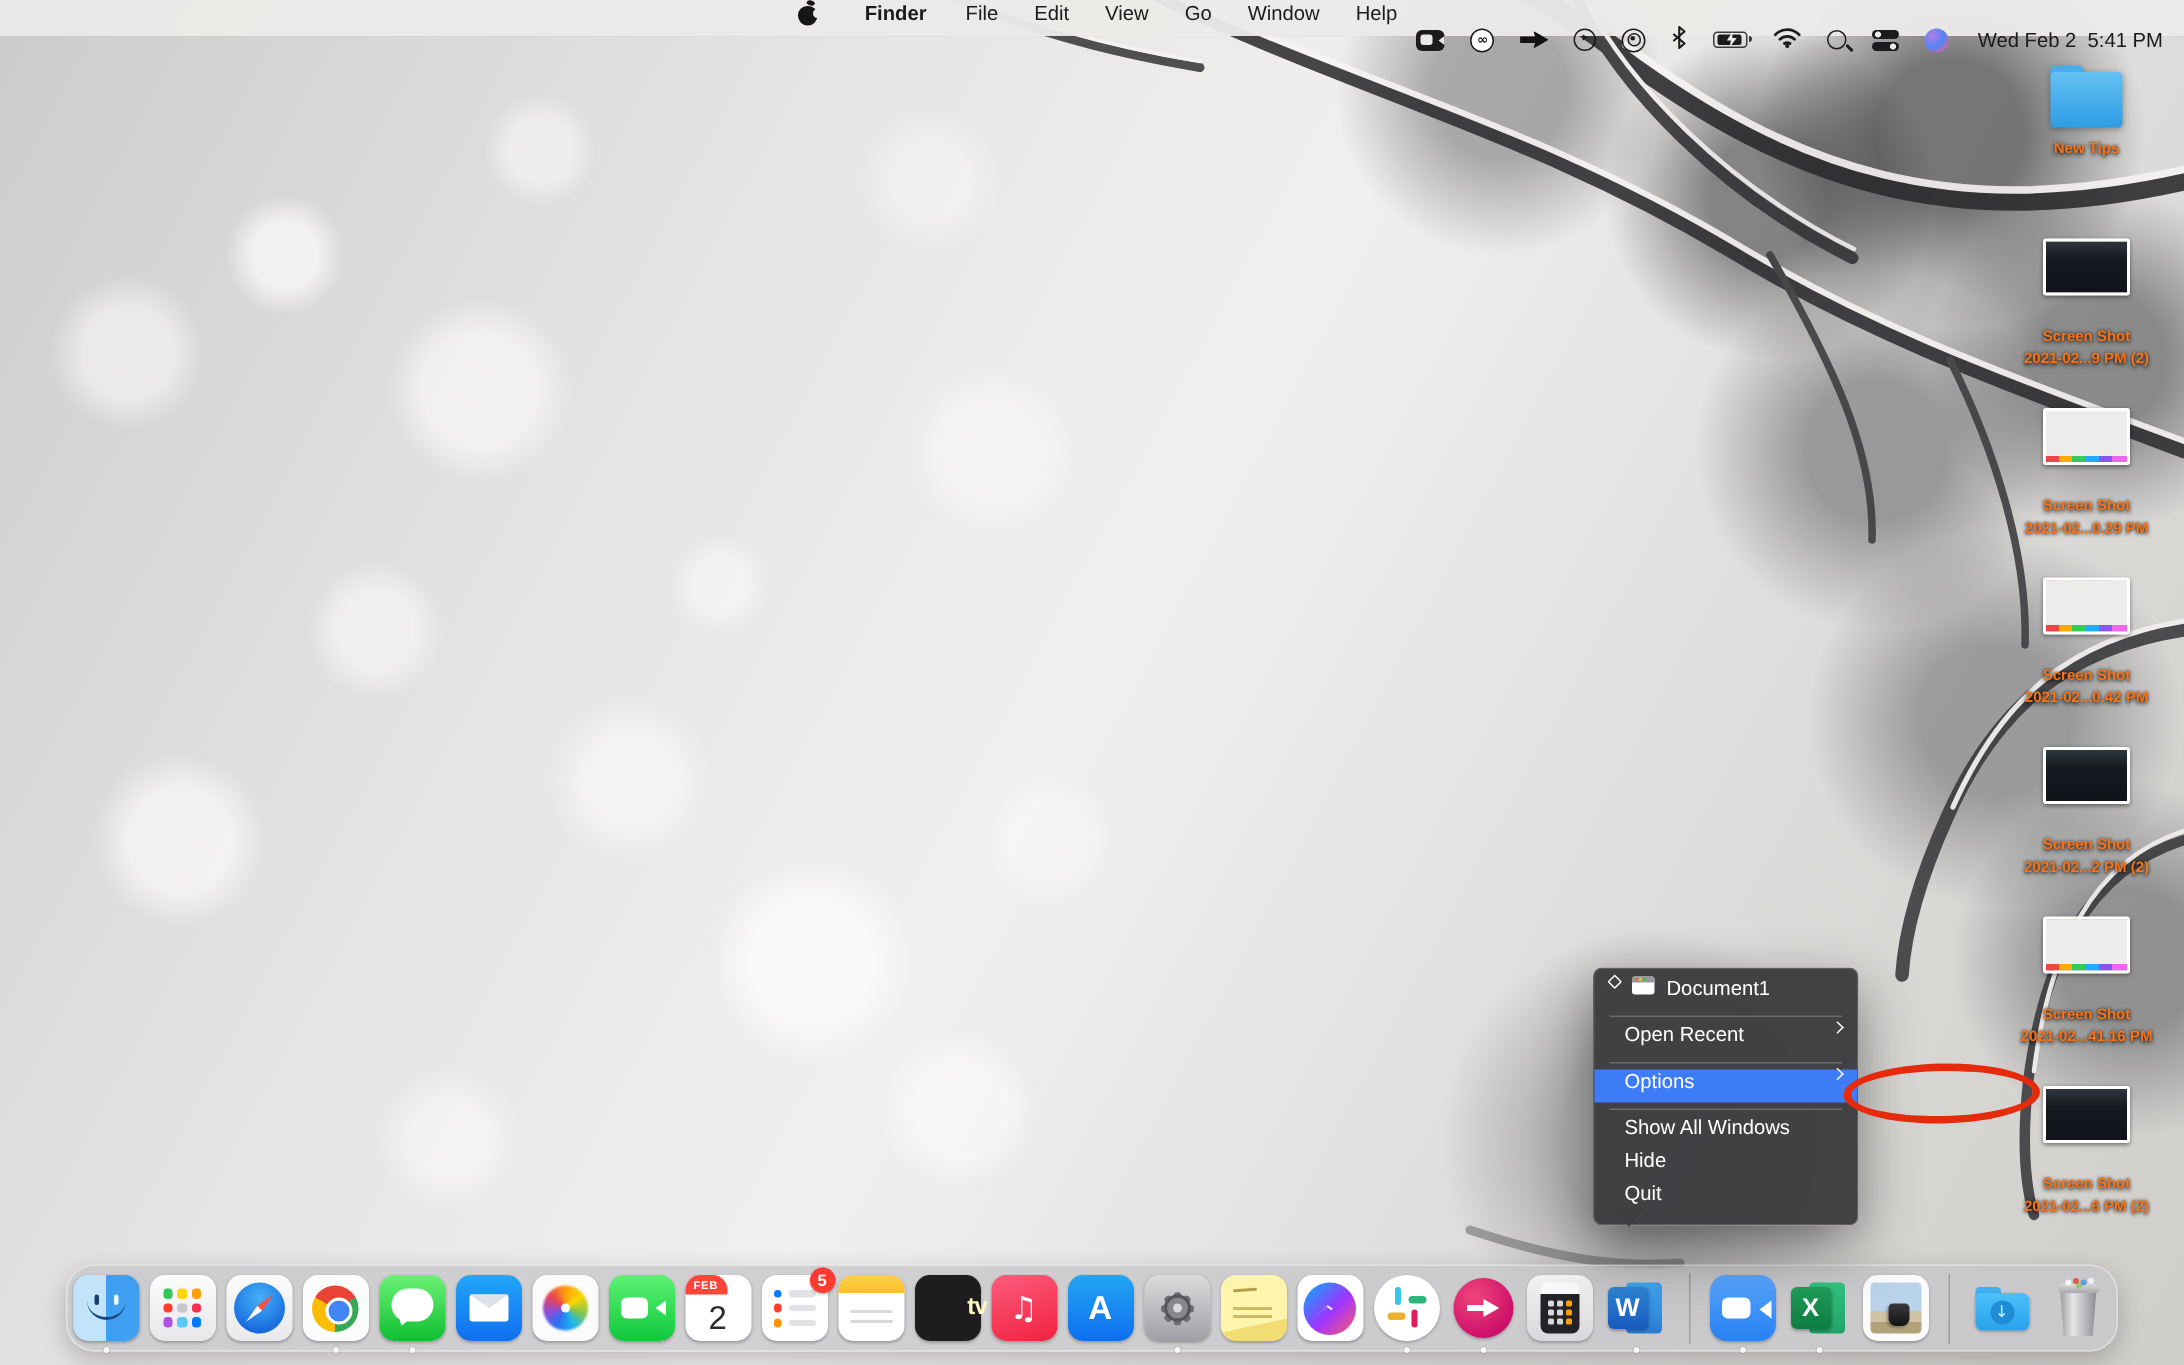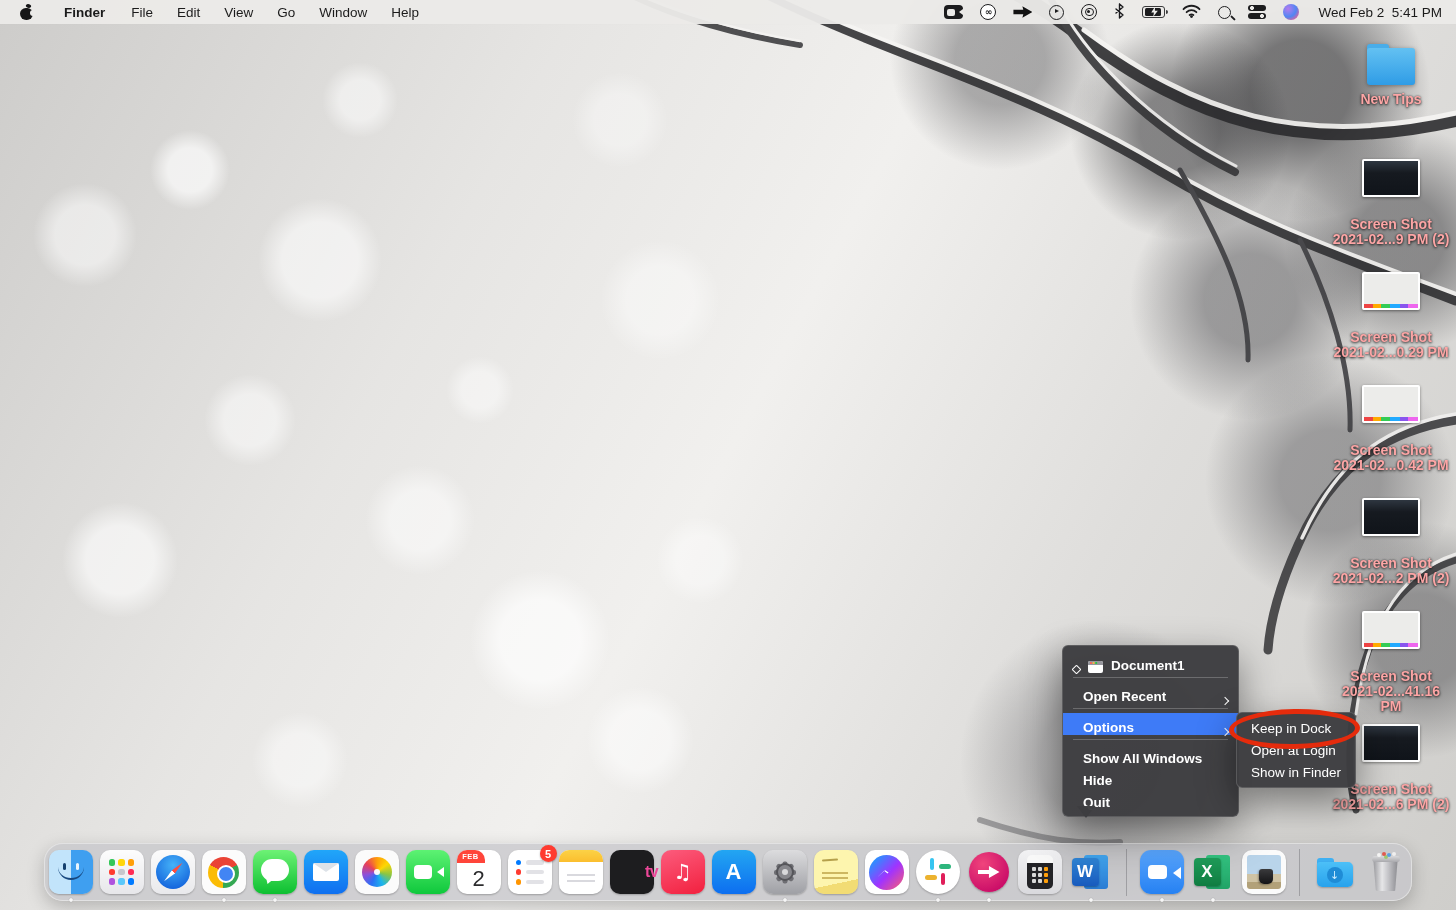--- a/index.html
+++ b/index.html
@@ -31,21 +31,21 @@
       radial-gradient(circle at 1330px 480px, rgba(55,55,60,.38) 0 50px, transparent 125px),
       radial-gradient(circle at 1420px 640px, rgba(45,45,50,.4) 0 46px, transparent 118px),
       radial-gradient(circle at 1000px 60px, rgba(40,40,44,.35) 0 45px, transparent 110px),
       radial-gradient(circle at 1100px 760px, rgba(60,60,66,.3) 0 60px, transparent 140px),
       linear-gradient(118deg,#cdccca 0%,#e6e5e3 30%,#f1f0ee 50%,#dfdedc 72%,#cfcecb 100%);}
   .branches{position:absolute;inset:0;}
 
   
   .menubar{position:absolute;left:0;top:0;right:0;height:24px;background:rgba(235,234,232,.96);
     display:flex;align-items:center;font-size:13.5px;color:#1b1b1b;z-index:40;
-    box-shadow:0 0 0.5px rgba(0,0,0,.25);}
+    box-shadow:0 0 0.5px rgba(0,0,0,.25);flex-direction:column;}
   .mb-left{display:flex;align-items:center;height:100%;}
   .apple{width:15px;height:17px;position:relative;margin:0 16px 0 19px;}
   .apple::before{content:"";position:absolute;left:1px;top:4px;width:13px;height:12.5px;background:#161617;border-radius:6px 6px 6.5px 6.5px;}
   .apple::after{content:"";position:absolute;right:-2px;top:6px;width:6px;height:6px;border-radius:50%;background:rgba(235,234,232,1);}
   .apple i{position:absolute;left:7px;top:0;width:5px;height:4px;background:#161617;border-radius:70% 30% 70% 30%;transform:rotate(40deg);}
   .mb-item{padding:0 12px;height:100%;display:flex;align-items:center;cursor:default;}
   .mb-item.bold{font-weight:700;padding:0 14px;}
   .mb-right{margin-left:auto;display:flex;align-items:center;gap:17px;height:100%;padding-right:14px;}
   .clock{white-space:pre;font-size:13.5px;padding-left:2px;}
 
@@ -78,30 +78,30 @@
   
   .dicon{position:absolute;left:1330px;width:122px;text-align:center;z-index:5;cursor:default;}
   .dthumb{width:58px;height:38px;margin:0 auto;border:2px solid #fff;border-radius:2px;box-shadow:0 1px 3px rgba(0,0,0,.45);}
   .dthumb.dark{background:linear-gradient(180deg,#2e3640 0%,#161a20 35%,#10141a 100%);}
   .dthumb.light{background:linear-gradient(180deg,#ececea 0 88%,transparent 88%),
     linear-gradient(90deg,#e44 0 16%,#fa0 16% 32%,#3c5 32% 48%,#2af 48% 66%,#85e 66% 82%,#e6e 82%);}
   .dfolder{width:54px;height:41px;margin:0 auto;position:relative;filter:drop-shadow(0 1px 2px rgba(0,0,0,.35));}
   .dfolder::before{content:"";position:absolute;left:3px;top:0;width:22px;height:9px;background:#49ade9;border-radius:3px 3px 0 0;}
   .dfolder::after{content:"";position:absolute;left:3px;top:4px;right:3px;bottom:0;border-radius:3px;
     background:linear-gradient(180deg,#63c1f2,#2f9ce6);}
-  .dlabel{margin-top:20px;font-size:14px;line-height:15px;font-weight:600;color:#fca5a5;
+  .dlabel{margin-top:20px;font-size:10px;line-height:15px;font-weight:600;color:#f97316;
     text-shadow:0 1px 3px rgba(0,0,0,.8),0 0 2px rgba(0,0,0,.5);}
   .dicon.folder .dlabel{margin-top:7px;}
 
   
   .dockmenu{position:absolute;left:1062px;top:645px;width:177px;background:rgba(61,61,64,.97);
     border:0.5px solid rgba(255,255,255,.15);border-radius:6px;padding:5px 0 6px;z-index:30;
     color:#fff;font-size:13.5px;box-shadow:0 14px 38px rgba(0,0,0,.45);}
   .dockmenu::after{content:"";position:absolute;left:14px;bottom:-11px;border:9px solid transparent;border-top:12px solid rgba(61,61,64,.97);}
-  .dm-row{height:22px;display:flex;align-items:flex-end;padding:0 10px 0 20px;font-weight:bold;}
+  .dm-row{height:22px;display:flex;align-items:flex-start;padding:0 10px 0 20px;}
   .dm-row.win{padding-left:10px;gap:8px;}
   .dm-row.hl{background:#3e7bf7;}
   .dm-sep{height:1px;background:rgba(255,255,255,.22);margin:4px 10px;}
   .diamond{width:7px;height:7px;border:1.3px solid #fff;transform:rotate(45deg);border-radius:1px;flex:none;}
   .winicon{width:15px;height:12px;background:#fff;border-radius:2px;position:relative;flex:none;}
   .winicon::before{content:"";position:absolute;left:0;right:0;top:0;height:4px;background:#97979d;border-radius:2px 2px 0 0;}
   .winicon::after{content:"";position:absolute;left:2px;top:1.3px;width:1.6px;height:1.6px;border-radius:50%;background:#ff5f57;box-shadow:2.6px 0 0 #febc2e,5.2px 0 0 #28c840;}
   .chev{width:6px;height:6px;border-right:1.7px solid #fff;border-top:1.7px solid #fff;transform:rotate(45deg);margin-left:auto;}
   .submenu{position:absolute;left:1236px;top:712px;width:120px;background:rgba(61,61,64,.97);
     border:0.5px solid rgba(255,255,255,.15);border-radius:6px;padding:4px 0;z-index:31;
@@ -158,21 +158,21 @@
   .rem{position:absolute;inset:10px 8px;display:flex;flex-direction:column;justify-content:space-between;}
   .rem i{height:4.5px;border-radius:3px;background:#e2e2e6;margin-left:10px;position:relative;}
   .rem i::before{content:"";position:absolute;left:-10px;top:-0.5px;width:5.5px;height:5.5px;border-radius:50%;}
   .rem i:nth-child(1)::before{background:#007aff}.rem i:nth-child(2)::before{background:#ff3b30}.rem i:nth-child(3)::before{background:#ff9500}
   .badge{position:absolute;top:-5px;right:-5px;min-width:17px;height:17px;padding:0 4px;border-radius:9px;background:#ff3b30;
     color:#fff;font-size:11px;font-weight:600;display:flex;align-items:center;justify-content:center;box-shadow:0 1px 2px rgba(0,0,0,.3);z-index:2;}
   .i-notes{background:#fff;}
   .i-notes::before{content:"";position:absolute;left:0;right:0;top:0;height:12px;background:linear-gradient(#fcd246,#fbbe2e);border-radius:10px 10px 0 0;}
   .i-notes::after{content:"";position:absolute;left:8px;right:8px;top:19px;height:15px;
     background:repeating-linear-gradient(transparent 0 4.5px,#d9d9de 4.5px 6.5px);}
-  .i-tv{background:#1d1d1f;display:flex;align-items:center;justify-content:center;color:#ec4899;font-weight:700;font-size:16px;letter-spacing:-0.5px;padding-left:40px;}
+  .i-tv{background:#1d1d1f;display:flex;align-items:center;justify-content:center;color:#fef9c3;font-weight:700;font-size:16px;letter-spacing:-0.5px;padding-left:40px;}
   .i-music{background:linear-gradient(160deg,#fc5c7d,#f2203e);display:flex;align-items:center;justify-content:center;}
   .i-music::after{content:"♫";font-family:"DejaVu Sans",sans-serif;color:#fff;font-size:21px;}
   .i-appstore{background:linear-gradient(#23a6f2,#0d6ef0);display:flex;align-items:center;justify-content:center;color:#fff;font-size:22px;font-weight:700;}
   .i-prefs{background:linear-gradient(#dcdcde,#9fa0a5);}
   .gearbars{position:absolute;inset:0;}
   .gearbars b{position:absolute;left:11px;top:19.5px;width:22px;height:5px;background:#6e6e73;border-radius:2px;}
   .gearbars b:nth-child(2){transform:rotate(45deg)}.gearbars b:nth-child(3){transform:rotate(90deg)}.gearbars b:nth-child(4){transform:rotate(135deg)}
   .gearring{position:absolute;left:13px;top:13px;width:18px;height:18px;border-radius:50%;background:#87878c;border:2px solid #55555a;}
   .gearring::after{content:"";position:absolute;left:4px;top:4px;width:6px;height:6px;border-radius:50%;background:#d8d8da;}
   .i-stickies{background:linear-gradient(168deg,#fdf5ae 0 72%,#f2dc74 72%);}
@@ -350,31 +350,20 @@
       <span>Show All Windows</span>
     </div>
     <div class="dm-row">
       <span>Hide</span>
     </div>
     <div class="dm-row">
       <span>Quit</span>
     </div>
   </div>
 
-  <div class="submenu">
-    <div class="sm-row">
-      <span>Keep in Dock</span>
-    </div>
-    <div class="sm-row">
-      <span>Open at Login</span>
-    </div>
-    <div class="sm-row">
-      <span>Show in Finder</span>
-    </div>
-  </div>
 
   <div class="annot"></div>
 
   <div class="dock">
     <div class="dk run">
         <div class="ic i-finder"></div>
       </div>
     <div class="dk">
         <div class="ic i-launchpad">
           <div class="lp">

